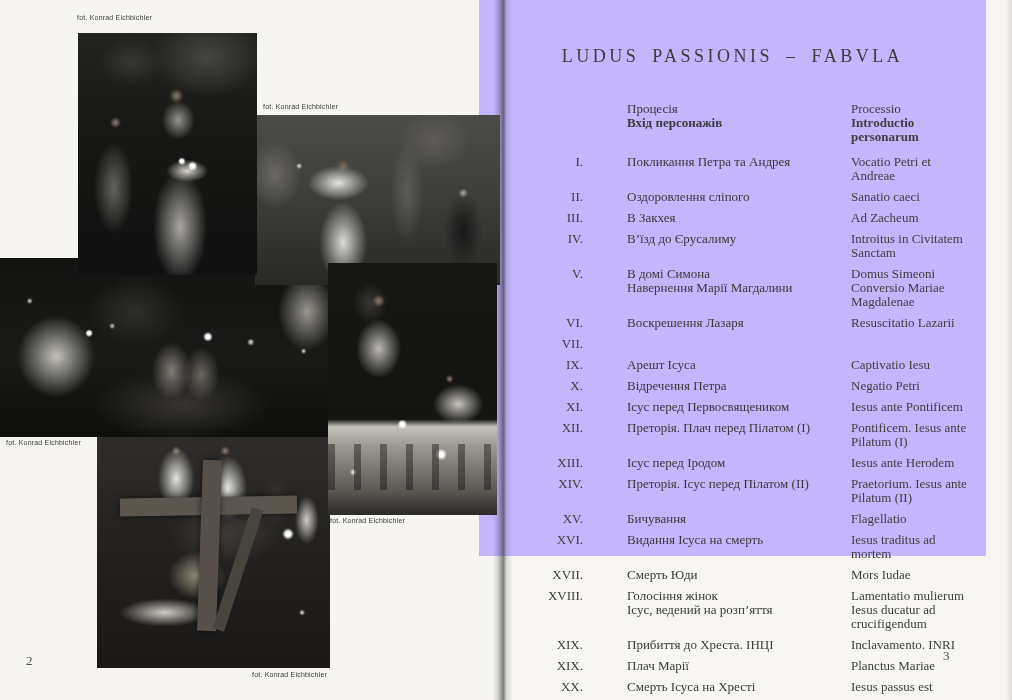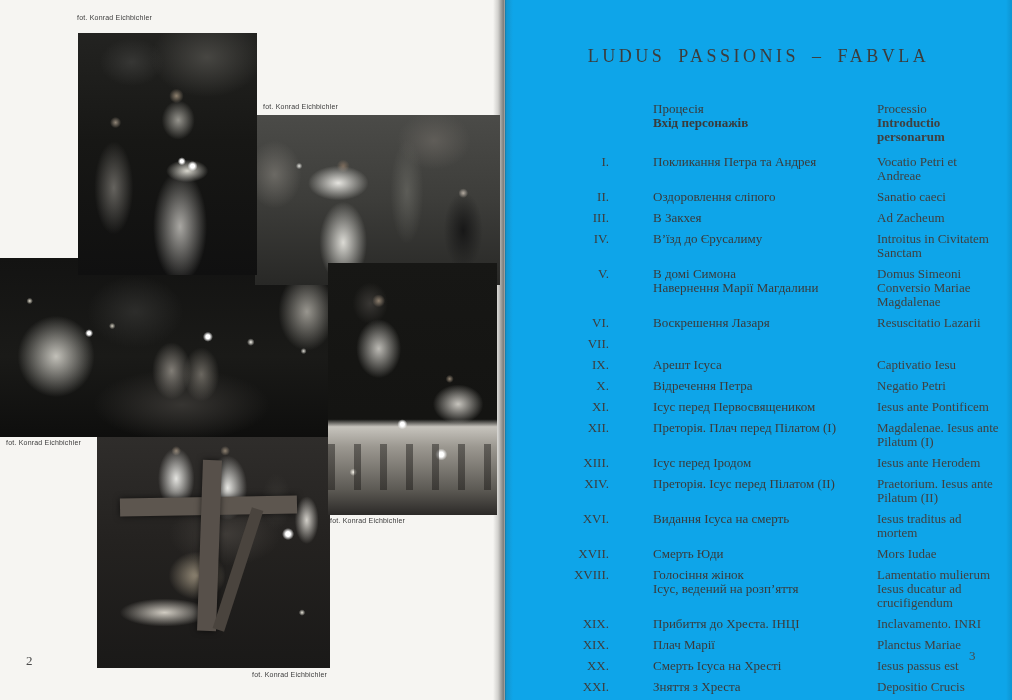--- a/index.html
+++ b/index.html
@@ -2,21 +2,21 @@
 <html><head>
 <meta charset="utf-8">
 <style>
   html,body{margin:0;padding:0;background:#e8e7e4;}
   .spread{
     position:relative;width:1012px;height:700px;overflow:hidden;
     background:#f7f6f3;font-family:"Liberation Serif", serif;
   }
   
   .page-left{position:absolute;left:0;top:0;width:505px;height:700px;background:#f6f5f2;}
-  .page-right{position:absolute;left:505px;top:0;width:507px;height:700px;background:#0ea5e9;}
+  .page-right{position:absolute;left:479px;top:0;width:507px;height:556px;background:#c4b5fd;}
   .gutter{
     position:absolute;left:493px;top:0;width:20px;height:700px;pointer-events:none;
     background:linear-gradient(90deg, rgba(40,40,38,0) 0%, rgba(40,40,38,.18) 25%,
       rgba(30,30,28,.45) 45%, rgba(30,30,28,.55) 52%, rgba(60,60,58,.15) 68%, rgba(0,0,0,0) 100%);
   }
   .edge-right{position:absolute;right:0;top:0;width:6px;height:700px;
     background:linear-gradient(90deg, rgba(0,0,0,0), rgba(0,0,0,.10));}
 
   
   .photo{position:absolute;background-color:#181816;}
@@ -267,39 +267,48 @@
             <div class="toc-la">
               <span class="toc-line">Iesus ante Pontificem</span>
             </div>
           </div>
           <div class="toc-row">
             <span class="toc-num">XII.</span>
             <div class="toc-uk">
               <span class="toc-line">Преторія. Плач перед Пілатом (I)</span>
             </div>
             <div class="toc-la">
-              <span class="toc-line">Magdalenae. Iesus ante Pilatum (I)</span>
+              <span class="toc-line">Pontificem. Iesus ante Pilatum (I)</span>
             </div>
           </div>
           <div class="toc-row">
             <span class="toc-num">XIII.</span>
             <div class="toc-uk">
               <span class="toc-line">Ісус перед Іродом</span>
             </div>
             <div class="toc-la">
               <span class="toc-line">Iesus ante Herodem</span>
             </div>
           </div>
           <div class="toc-row">
             <span class="toc-num">XIV.</span>
             <div class="toc-uk">
               <span class="toc-line">Преторія. Ісус перед Пілатом (II)</span>
             </div>
             <div class="toc-la">
               <span class="toc-line">Praetorium. Iesus ante Pilatum (II)</span>
+            </div>
+          </div>
+          <div class="toc-row">
+            <span class="toc-num">XV.</span>
+            <div class="toc-uk">
+              <span class="toc-line">Бичування</span>
+            </div>
+            <div class="toc-la">
+              <span class="toc-line">Flagellatio</span>
             </div>
           </div>
           <div class="toc-row">
             <span class="toc-num">XVI.</span>
             <div class="toc-uk">
               <span class="toc-line">Видання Ісуса на смерть</span>
             </div>
             <div class="toc-la">
               <span class="toc-line">Iesus traditus ad mortem</span>
             </div>

